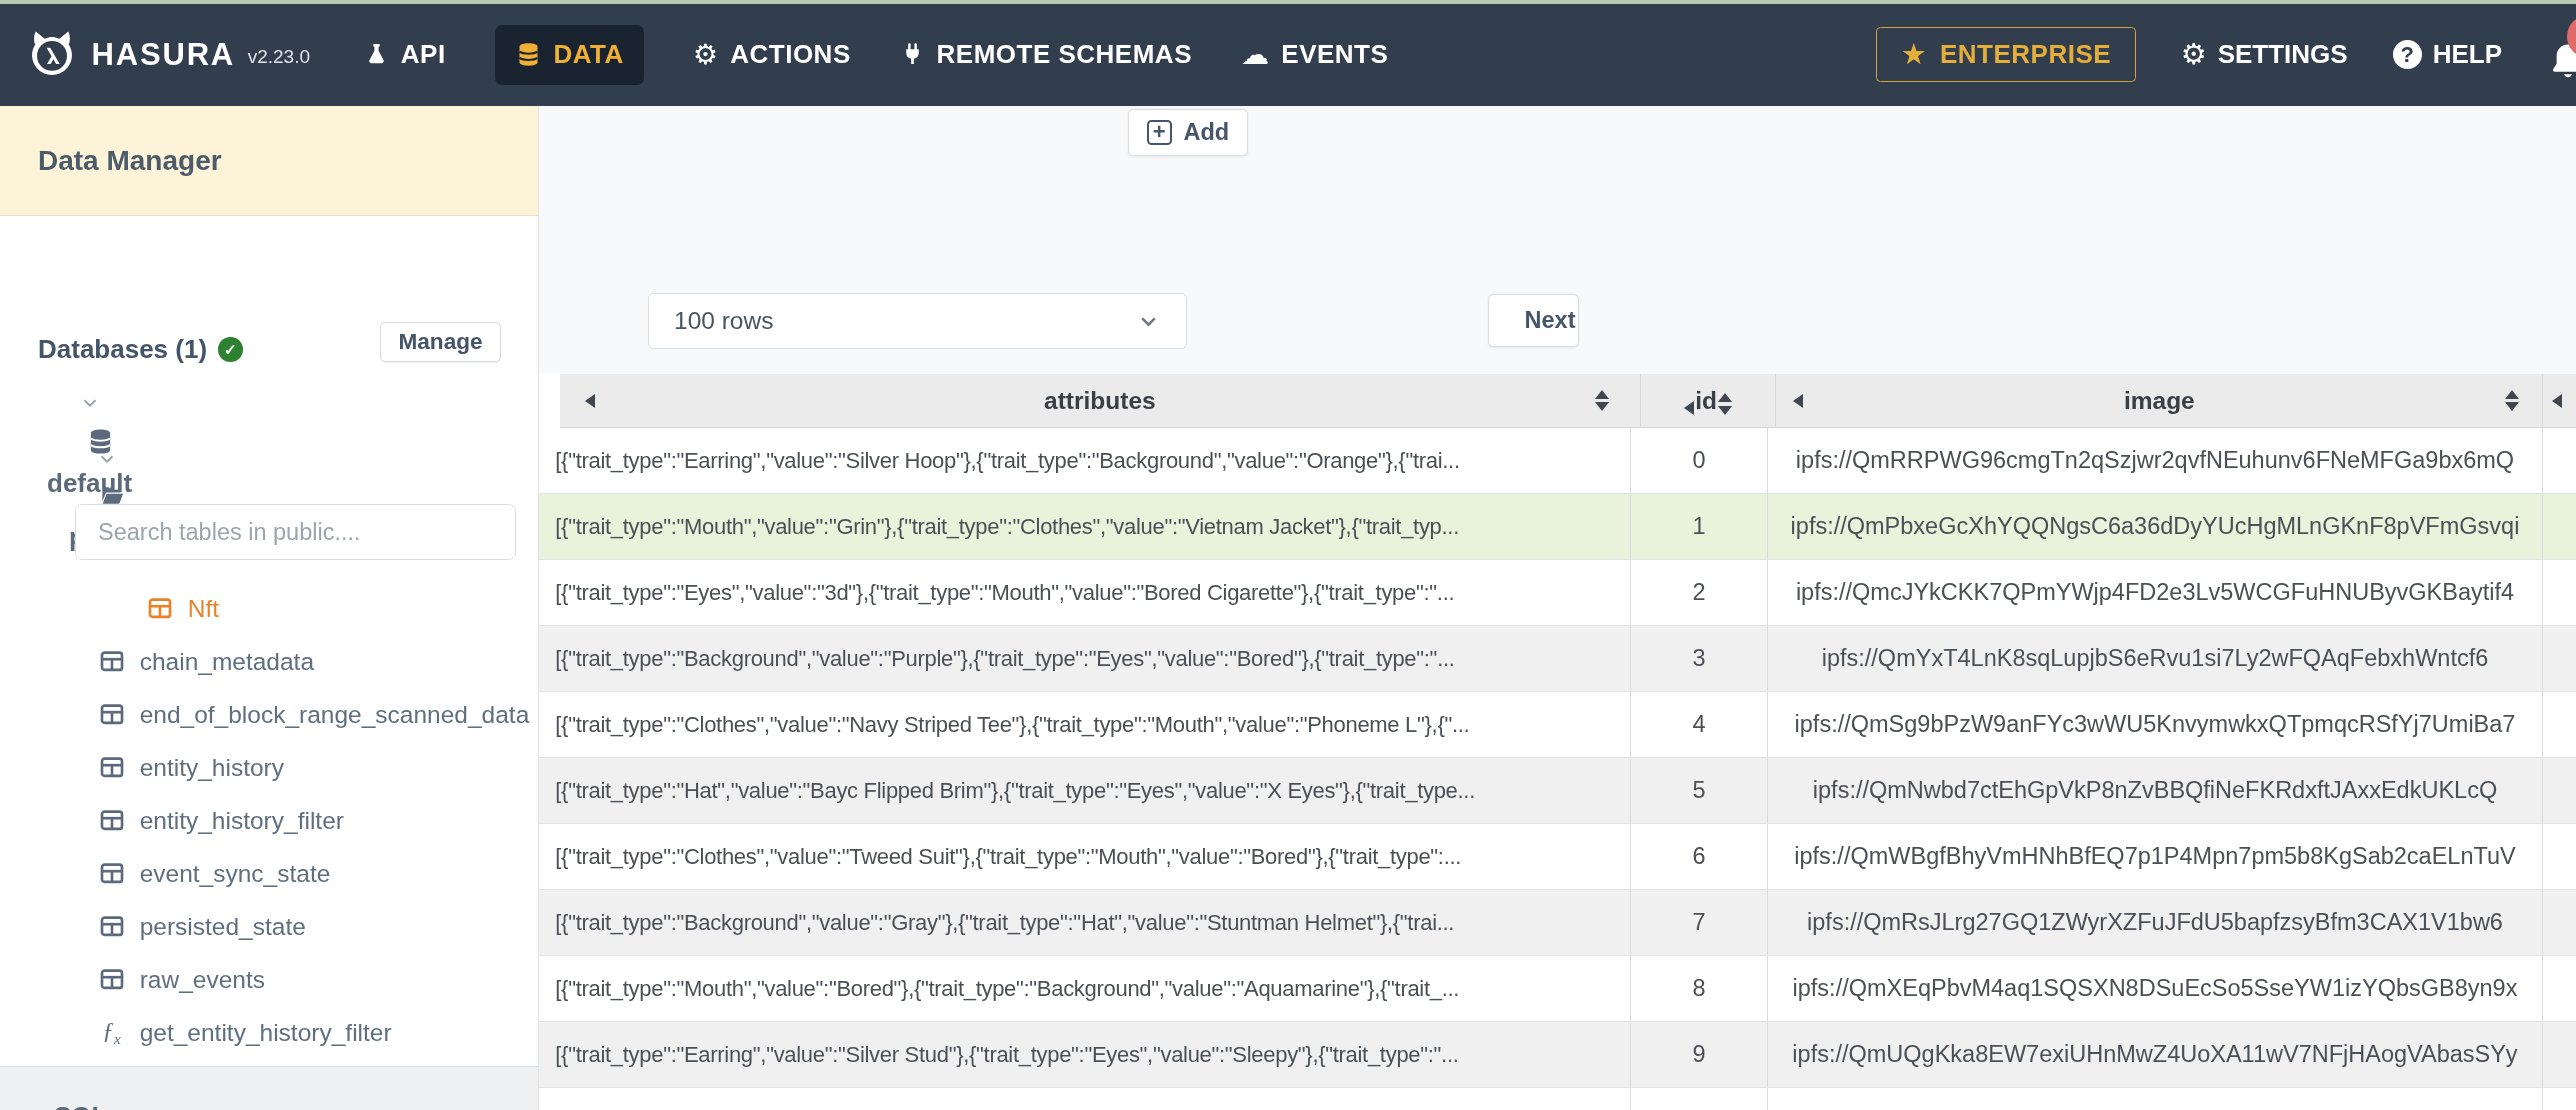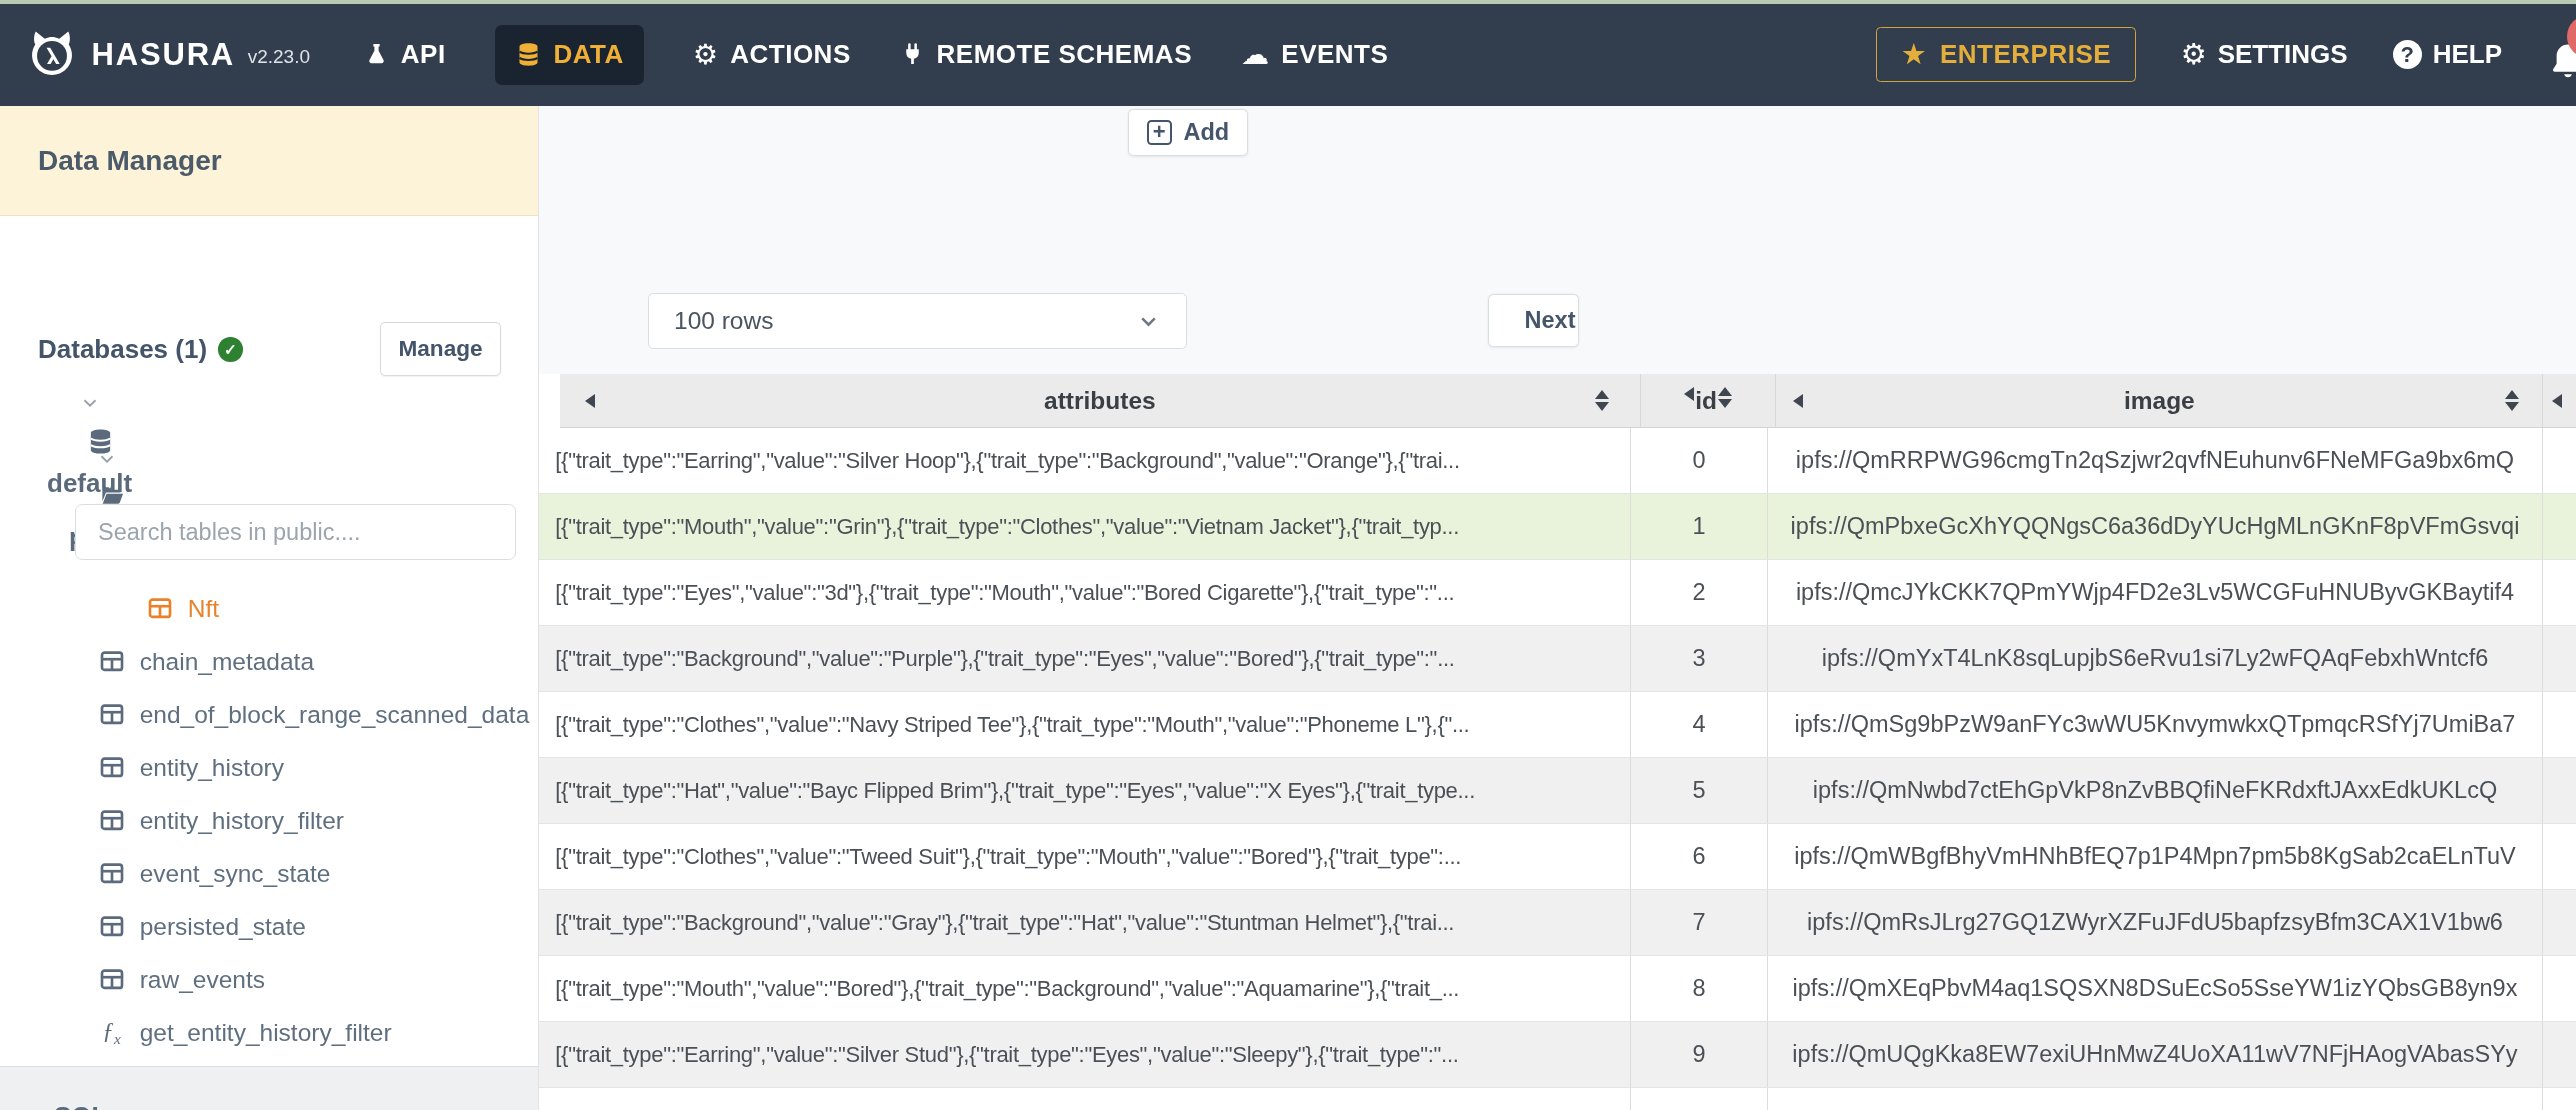--- a/index.html
+++ b/index.html
@@ -37,21 +37,21 @@
   
   .sidebar { position:absolute; left:0; top:106px; width:539px; height:1004px; background:#fff;
              border-right:0.9px solid #e0e3e6; }
   .sidebar-header { height:110px; background:var(--sidebar-header-bg,#fcf3d9); display:flex; align-items:center;
                     padding-left:38px; font-size:28px; font-weight:bold; color:#4c5b6a;
                     border-bottom:0.9px solid #ece2c4; }
   .db-label { position:absolute; left:38px; top:228px; font-size:26px; font-weight:bold; color:#44556a;
               display:flex; align-items:center; gap:11px; }
   .check-circle { width:24.5px; height:24.5px; border-radius:50%; background:#2f8132; color:#fff; font-size:15.4px;
                   display:flex; align-items:center; justify-content:center; font-weight:bold; }
-  .manage-btn { position:absolute; left:380px; top:216px; width:121px; height:54px; background:#fff;
+  .manage-btn { position:absolute; left:380px; top:216px; width:121px; height:40px; background:#fff;
                 border:0.9px solid #d5dade; border-radius:5.4px; font-size:22.6px; font-weight:bold; color:#44556a;
                 display:flex; align-items:center; justify-content:center; cursor:pointer;
                 box-shadow:0 0.9px 1.8px rgba(0,0,0,.06); }
   .tree-row { position:absolute; display:flex; align-items:center; gap:12.7px; color:#5a6a7a;
               font-size:26px; font-weight:bold; cursor:pointer;flex-direction:column; }
   .tree-default { left:47px; top:286px; }
   .tree-public  { left:69px; top:342px; }
   .tree-chevron { color:#97a1ab; display:flex; }
   .tree-icon { color:#5b6b7d; display:flex; }
   .search-box { position:absolute; left:75px; top:398px; width:441px; height:56px; border:0.9px solid #d9dee3;
@@ -89,21 +89,21 @@
         font-size:24.5px; font-weight:bold; color:#3a3f45; cursor:pointer; }
   .th + .th { border-left:0.9px solid #d8d8d8; }
   .col-attributes { width:1091px; } .col-id { width:137px; } .col-image { width:775px; } .col-sliver { width:34px; }
   .caret-left { width:0; height:0; border:7.2px solid transparent; border-right:10px solid #3f4650;
                 border-left:0; display:inline-block; cursor:pointer; }
   .th-caret-abs-l { position:absolute; left:25px; }
   .sort { display:inline-flex; flex-direction:column; gap:3.6px; cursor:pointer; }
   .sort .up { width:0; height:0; border:7.2px solid transparent; border-bottom:9px solid #3f4650; border-top:0; }
   .sort .dn { width:0; height:0; border:7.2px solid transparent; border-top:9px solid #3f4650; border-bottom:0; }
   .th-sort-abs-r { position:absolute; right:31px; }
-  .th-inline { display:flex; align-items:flex-start; gap:1px; }
+  .th-inline { display:flex; align-items:flex-end; gap:1px; }
   .col-sliver .caret-left { position:absolute; left:9px; }
 
   .trow { display:flex; height:66px; border-bottom:0.9px solid #e4e4e4; background:#fff; }
   .trow.stripe { background:var(--stripe-gray,#f0f0f0); }
   .trow.highlight { background:var(--highlight-green,#e9f3dc); }
   .td { display:flex; align-items:center; font-size:23.5px; color:#4b5056; overflow:hidden; white-space:nowrap; }
   .td + .td { border-left:0.9px solid #dcdcdc; }
   .td-attributes { width:1091px; padding-left:16.3px; font-size:22px; letter-spacing:-0.3px; }
   .td-id { width:137px; justify-content:center; }
   .td-image { width:775px; justify-content:center; }

